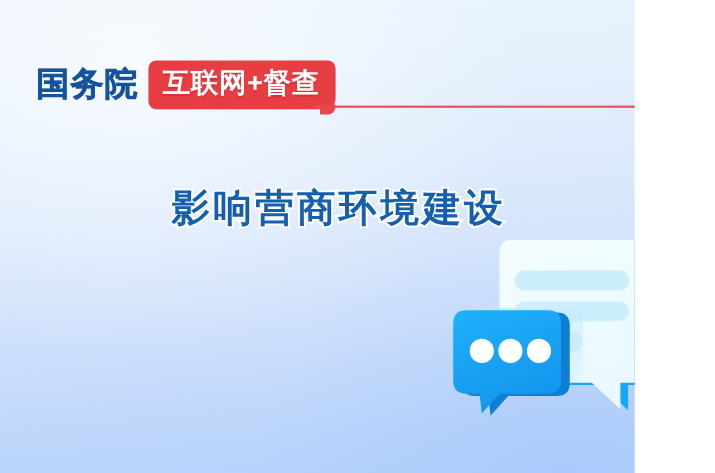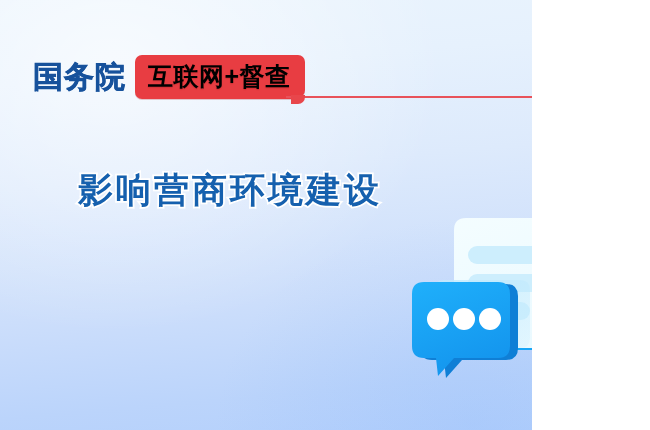--- a/index.html
+++ b/index.html
@@ -18,20 +18,21 @@
     width: 532px;
     height: 430px;
     overflow: hidden;
     background: linear-gradient(175deg,
                 #eaf4fd 0%,
                 #e6f1fd 18%,
                 #ddeafc 40%,
                 #ccdefb 68%,
                 #bbd4fb 88%,
                 #b4d0fc 100%);
+    padding-left: 45px;
   }
 
   
   #sheen {
     position: absolute;
     left: -6%;
     top: -12%;
     width: 90%;
     height: 90%;
     background: radial-gradient(ellipse at 30% 30%,
@@ -69,21 +70,21 @@
     line-height: 1;
     white-space: nowrap;
     -webkit-text-stroke: 0.6px #17529c;
     text-shadow: 0 0 1px rgba(255,255,255,0.9);
   }
 
   #badge {
     position: relative;
     margin-left: 9px;
     background: #e83d42;
-    color: #000000;
+    color: #ffffff;
     font-size: 25px;
     font-weight: bold;
     letter-spacing: 0.5px;
     line-height: 1;
     padding: 9px 14px 10px 13px;
     border-radius: 7px 7px 9px 7px;
     white-space: nowrap;
     box-shadow: 0 1px 0 rgba(180,40,45,0.25);
   }
   #badge-text {
@@ -111,21 +112,22 @@
     height: 2px;
     background: #e8525a;
   }
 
   
   #title-block {
     position: absolute;
     left: 0;
     top: 164px;
     width: 460px;
-    text-align: center;
+    text-align: right;
+    font-family: Liberation Serif, serif;
   }
   .title-line {
     font-size: 35px;
     font-weight: bold;
     color: #1560ae;
     letter-spacing: 3px;
     line-height: 51px;
     white-space: nowrap;
     paint-order: stroke fill;
     -webkit-text-stroke: 3.4px #ffffff;

